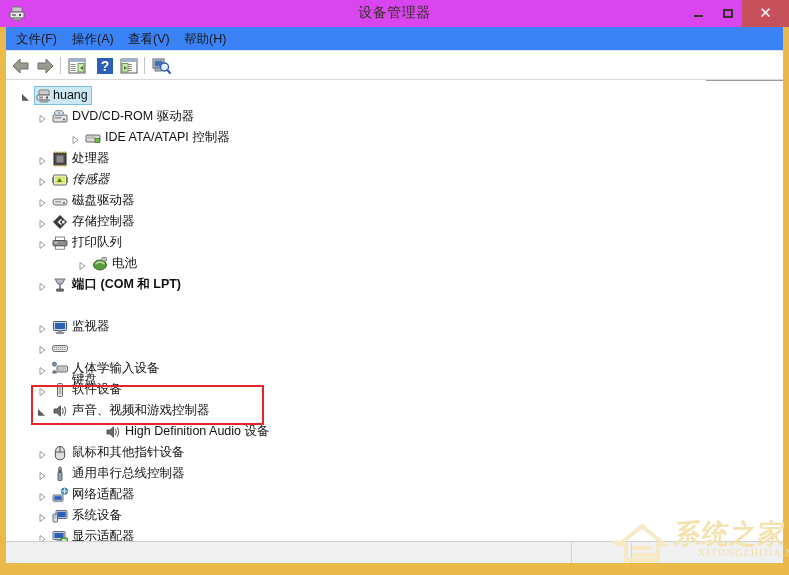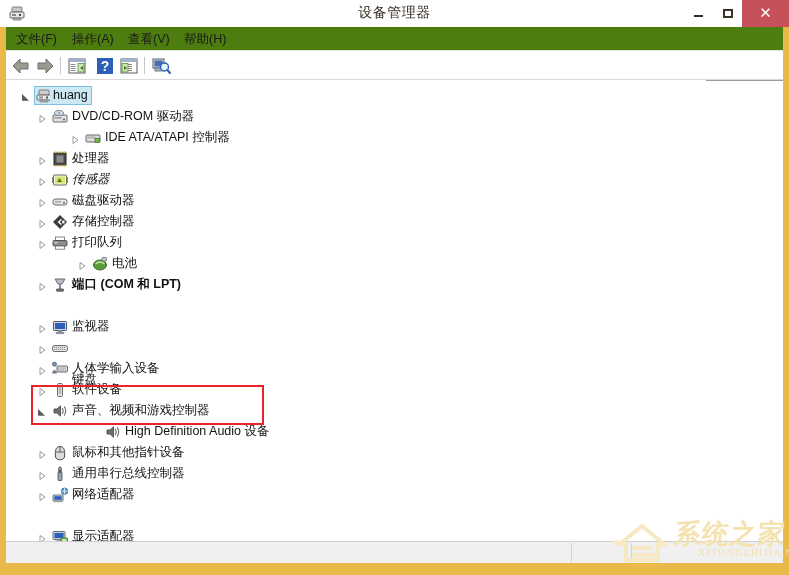--- a/index.html
+++ b/index.html
@@ -24,21 +24,21 @@
     background: #e9b949;
     box-sizing: border-box;
   }
 
   
   #titlebar {
     position: absolute;
     left: 0; top: 0;
     width: 789px;
     height: 27px;
-    background: #ffffff;
+    background: #d946ef;
   }
   #app-icon {
     position: absolute;
     left: 8px; top: 5px;
     width: 18px; height: 18px;
   }
   #title-text {
     position: absolute;
     left: 0; top: 4px;
     width: 789px;
@@ -77,21 +77,21 @@
     line-height: 15px;
     font-family: "DejaVu Sans", sans-serif;
   }
 
   
   #menubar {
     position: absolute;
     left: 6px; top: 27px;
     width: 777px;
     height: 24px;
-    background: #4d7c0f;
+    background: #3b82f6;
     border-bottom: 1px solid #e3e3e3;
     box-sizing: border-box;
   }
   .menu-item {
     position: absolute;
     top: 4px;
     font-size: 12.5px;
     color: #1a1a1a;
     white-space: nowrap;
   }
@@ -549,20 +549,33 @@
           </svg></span>
         <span class="node-icon" style="left: 46px; top: 3px;"><svg viewBox="0 0 16 16" width="16" height="16">
             <rect x="1" y="8" width="10" height="6" rx="0.8" fill="#cfd8e4" stroke="#55606e" stroke-width="0.9"></rect>
             <rect x="2.3" y="9.2" width="7.4" height="3.6" fill="#2b5fb8"></rect>
             <rect x="1.5" y="14" width="9" height="1.2" fill="#9aa3ad"></rect>
             <circle cx="12.5" cy="4.2" r="3.2" fill="#4ea0d8" stroke="#2b6e9e" stroke-width="0.9"></circle>
             <path d="M9.3 4.2 L15.7 4.2 M12.5 1 L12.5 7.4" stroke="#ffffff" stroke-width="0.7"></path>
           </svg></span>
         <span class="node-label" style="left: 66px; top: 2px;">网络适配器</span>
       </div>
+      <div class="tree-row" style="top: 425px; width: 500px;">
+        <span class="twisty" style="left: 30px; top: 5px;"><svg viewBox="0 0 12 12" width="12" height="12">
+            <path d="M4 2.5 L9 6 L4 9.5 Z" fill="none" stroke="#9b9b9b" stroke-width="1" stroke-linejoin="round"></path>
+          </svg></span>
+        <span class="node-icon" style="left: 46px; top: 3px;"><svg viewBox="0 0 16 16" width="16" height="16">
+            <rect x="4" y="2.5" width="11" height="8" rx="0.8" fill="#cfd8e4" stroke="#55606e" stroke-width="0.9"></rect>
+            <rect x="5.3" y="3.8" width="8.4" height="5.4" fill="#2b5fb8"></rect>
+            <rect x="1" y="6" width="4.5" height="8" rx="0.8" fill="#dfe3e8" stroke="#55606e" stroke-width="0.9"></rect>
+            <rect x="2" y="7.2" width="2.5" height="0.9" fill="#9aa3ad"></rect>
+            <rect x="2" y="8.9" width="2.5" height="0.9" fill="#9aa3ad"></rect>
+          </svg></span>
+        <span class="node-label" style="left: 66px; top: 2px;">系统设备</span>
+      </div>
       <div class="tree-row" style="top: 446px; width: 500px;">
         <span class="twisty" style="left: 30px; top: 5px;"><svg viewBox="0 0 12 12" width="12" height="12">
             <path d="M4 2.5 L9 6 L4 9.5 Z" fill="none" stroke="#9b9b9b" stroke-width="1" stroke-linejoin="round"></path>
           </svg></span>
         <span class="node-icon" style="left: 46px; top: 3px;"><svg viewBox="0 0 16 16" width="16" height="16">
             <rect x="1" y="2.5" width="12" height="8" rx="0.8" fill="#cfd8e4" stroke="#55606e" stroke-width="0.9"></rect>
             <rect x="2.4" y="3.9" width="9.2" height="5.2" fill="#2b5fb8"></rect>
             <rect x="5" y="10.5" width="4" height="1.6" fill="#9aa3ad"></rect>
             <rect x="3" y="12.1" width="8" height="1.2" rx="0.4" fill="#b4bcc5" stroke="#55606e" stroke-width="0.6"></rect>
             <rect x="9" y="9" width="6.5" height="6" rx="0.6" fill="#79c456" stroke="#3f7a28" stroke-width="0.9"></rect>

